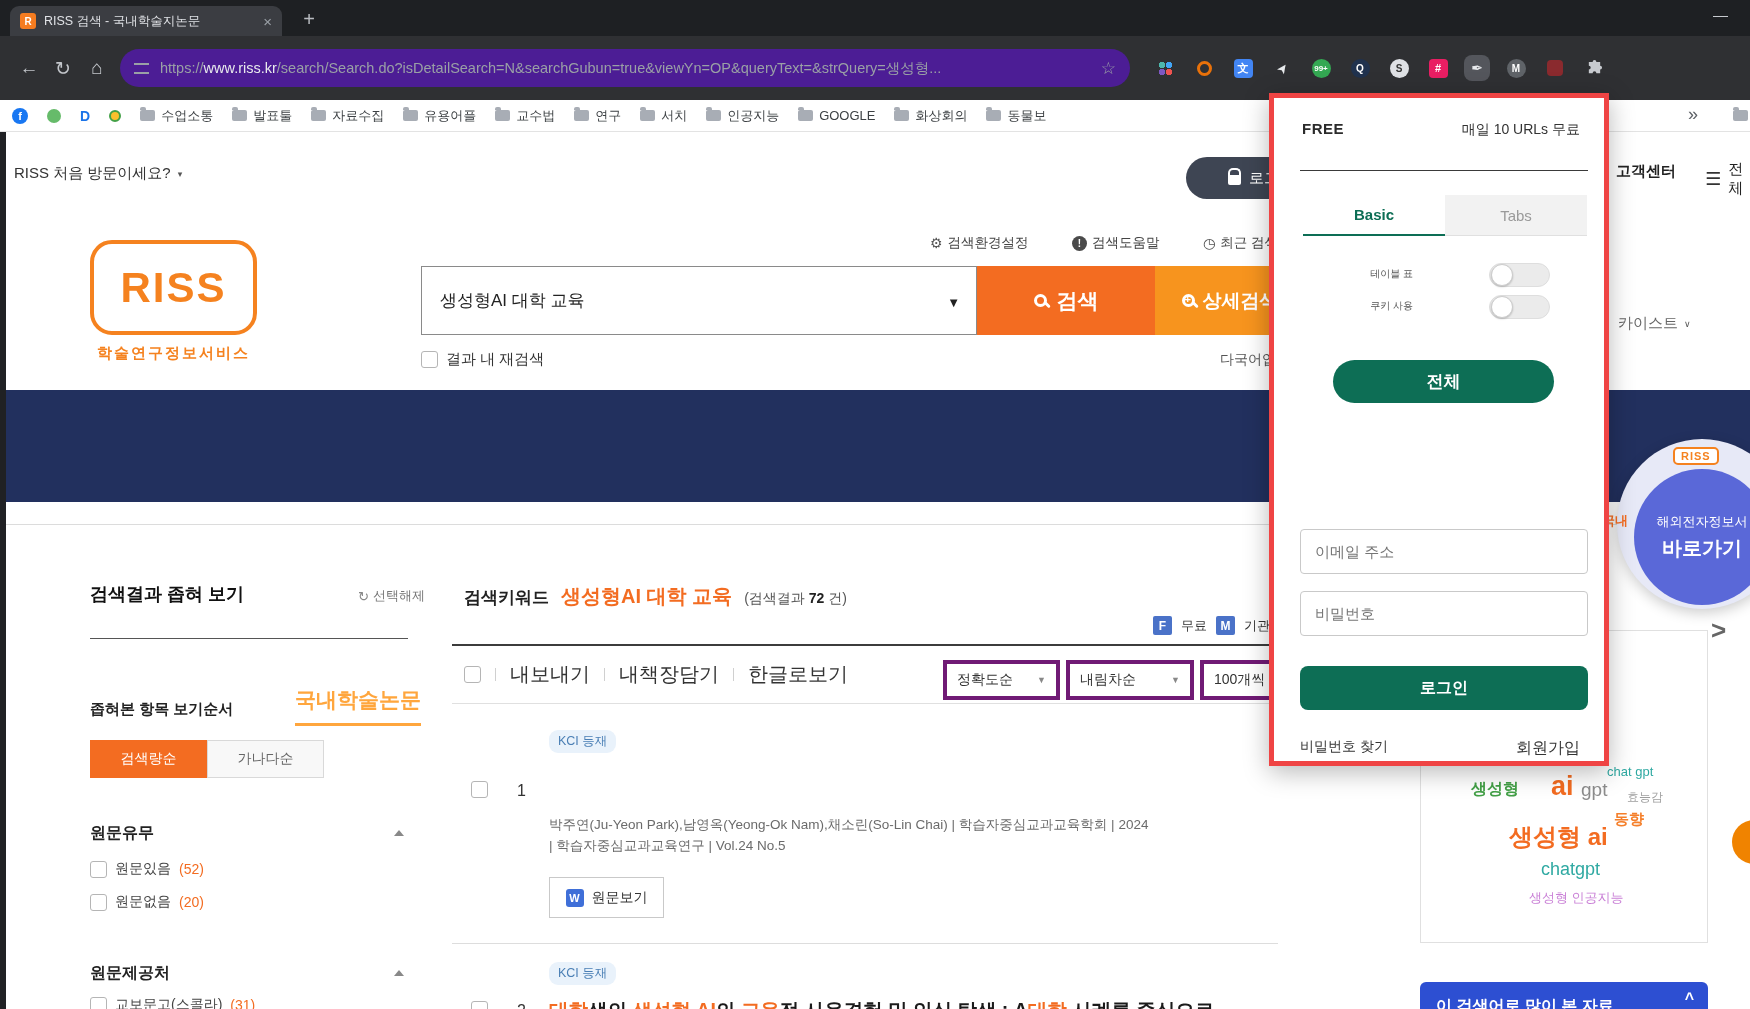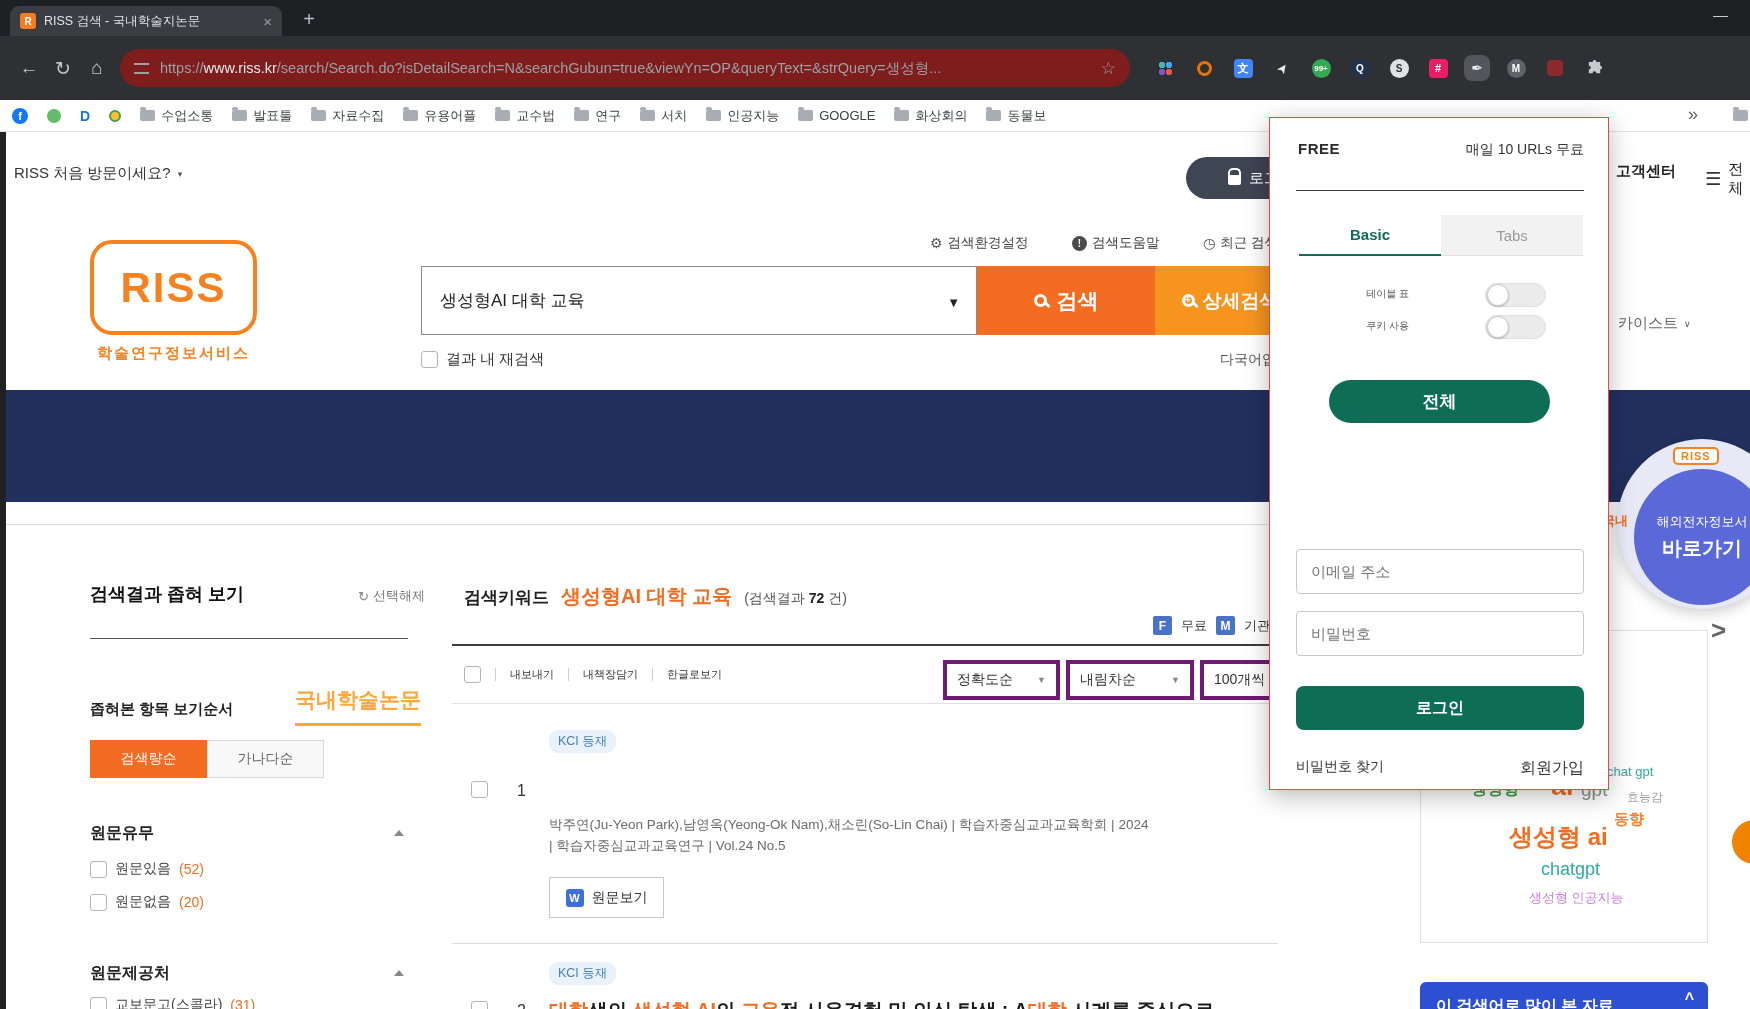--- a/index.html
+++ b/index.html
@@ -14,21 +14,21 @@
   .favicon { width:16px; height:16px; background:#f57c20; border-radius:3px; color:#fff;
     font-size:10px; font-weight:bold; display:flex; align-items:center; justify-content:center; flex:none; }
   .tab-title { flex:1; color:#e0e2e6; font-size:12.5px; white-space:nowrap; overflow:hidden; }
   .tab-close { color:#9aa0a6; font-size:15px; }
   .newtab { position:absolute; left:296px; top:6px; color:#b9bcc1; font-size:20px; width:26px; height:26px;
     display:flex; align-items:center; justify-content:center; }
   .win-min { position:absolute; right:22px; top:6px; color:#c7cacf; font-size:15px; }
 
   .toolbar { position:relative; height:64px; background:#2f3033; display:flex; align-items:center; padding:0 12px; }
   .nav-ic { color:#c3c6cb; font-size:19px; width:34px; text-align:center; flex:none; }
-  .urlbar { width:1010px; height:38px; background:#7f1d1d; border-radius:19px; display:flex;
+  .urlbar { width:1010px; height:38px; background:#4c1d95; border-radius:19px; display:flex;
     align-items:center; padding:12px 14px; margin-left:6px; flex:none; overflow:hidden; }
   .tune { width:15px; height:11px; border-top:2px solid #9aa0a6; border-bottom:2px solid #9aa0a6;
     position:relative; flex:none; margin-right:11px; }
   .url-text { flex:1; font-size:14.5px; white-space:nowrap; overflow:hidden; }
   .u-pre { color:#9aa0a6; } .u-dom { color:#e8eaed; font-weight:500; } .u-path { color:#9aa0a6; }
   .star { color:#9aa0a6; font-size:17px; margin-left:10px; }
   .ext-row { display:flex; align-items:center; gap:13px; margin-left:22px; }
   .ext-ic { width:26px; height:26px; display:flex; align-items:center; justify-content:center; flex:none; }
   .ic-dots { width:14px; height:14px; background:
     radial-gradient(circle 3px at 4px 4px,#4db6ac 3px,transparent 3px),
@@ -132,21 +132,21 @@
   .kw-term { font-size:20px; font-weight:bold; color:#f36c21; }
   .kw-count { font-size:14px; color:#555; }
   .kw-count b { color:#222; }
   .legend { left:1147px; top:484px; display:flex; gap:9px; align-items:center; }
   .lg-badge { width:19px; height:19px; background:#4a72c8; border-radius:2px; color:#fff; font-size:12px;
     font-weight:bold; display:flex; align-items:center; justify-content:center; }
   .lg-label { font-size:13px; color:#333; }
   .list-topline { left:446px; top:512px; width:826px; height:2px; background:#3c3c3c; }
   .list-botline { left:446px; top:571px; width:826px; height:1px; background:#e0e0e0; }
   .list-toolbar { left:458px; top:524px; height:36px; display:flex; align-items:center; gap:14px;
-    font-size:11px; color:#333; }
+    font-size:20px; color:#333; }
   .vsep { width:1px; height:13px; background:#d0d0d0; }
   .sorts { left:937px; top:528px; display:flex; gap:6px; }
   .select { height:40px; border:4px solid #701a75; background:#fff; display:flex; align-items:center;
     justify-content:space-between; padding:0 10px; font-size:14px; color:#333; }
   .sel-caret { font-size:9px; color:#888; margin-left:8px; }
   .kci { padding:3px 9px; background:#e9f2fb; color:#4a7fb5; font-size:12.5px; display:inline-block;border-radius:9px; }
   .r-no { font-size:16px; color:#333; }
   .r-title { font-size:19.5px; font-weight:bold; color:#1b1b1b; white-space:nowrap; }
   .r-title .hl { color:#f36c21; }
   .r-meta { font-size:13.5px; color:#6b6b6b; white-space:nowrap; }
@@ -178,22 +178,22 @@
     background:#fff; color:#f5821f; font-size:11px; font-weight:bold; padding:1px 6px; letter-spacing:1px; }
   .fc-inner { position:absolute; left:17px; top:30px; width:136px; height:136px; background:#5a68d8;
     border-radius:50%; display:flex; flex-direction:column; align-items:center; justify-content:center;
     color:#fff; gap:4px; }
   .fc-l1 { font-size:13px; } .fc-l2 { font-size:20px; font-weight:bold; }
   .partial-txt { left:1596px; top:380px; color:#f36c21; font-size:13px; font-weight:bold; z-index:6; }
   .next-chev { left:1705px; top:483px; font-size:26px; font-weight:bold; color:#666; }
   .orange-dot { left:1726px; top:688px; width:44px; height:44px; background:#f08300; border-radius:50%; }
 
   
-  .ext-popup { left:1269px; top:93px; width:340px; height:673px; background:#fff; border:1px solid #ef4444;
-    box-shadow:0 6px 24px rgba(0,0,0,.28); z-index:100;margin-top:24px; }
+  .ext-popup { left:1269px; top:93px; width:340px; height:673px; background:#fff; border:5px solid #ef4444;
+    box-shadow:0 6px 24px rgba(0,0,0,.28); z-index:100; }
   .pp-free { position:absolute; left:28px; top:22px; font-size:15px; font-weight:600; color:#2b2b2b; letter-spacing:.5px; }
   .pp-daily { position:absolute; right:24px; top:23px; font-size:14px; color:#333; }
   .pp-hr { position:absolute; left:26px; top:72px; width:288px; height:1px; background:#3a3a3a; }
   .pp-tabs { position:absolute; left:29px; top:97px; width:284px; height:41px; display:flex; }
   .pp-tab1 { flex:1; display:flex; align-items:center; justify-content:center; background:#fff;
     color:#0d6e55; font-size:15px; font-weight:bold; border-bottom:2px solid #0d6e55; }
   .pp-tab2 { flex:1; display:flex; align-items:center; justify-content:center; background:#f2f2f2;
     color:#9a9a9a; font-size:15px; border-bottom:1px solid #e0e0e0; }
   .pp-row-label { position:absolute; left:28px; width:111px; text-align:right; font-size:10px; color:#555; }
   .toggle { position:absolute; left:215px; width:61px; height:24px; background:#ebebeb; border:1px solid #dedede;

